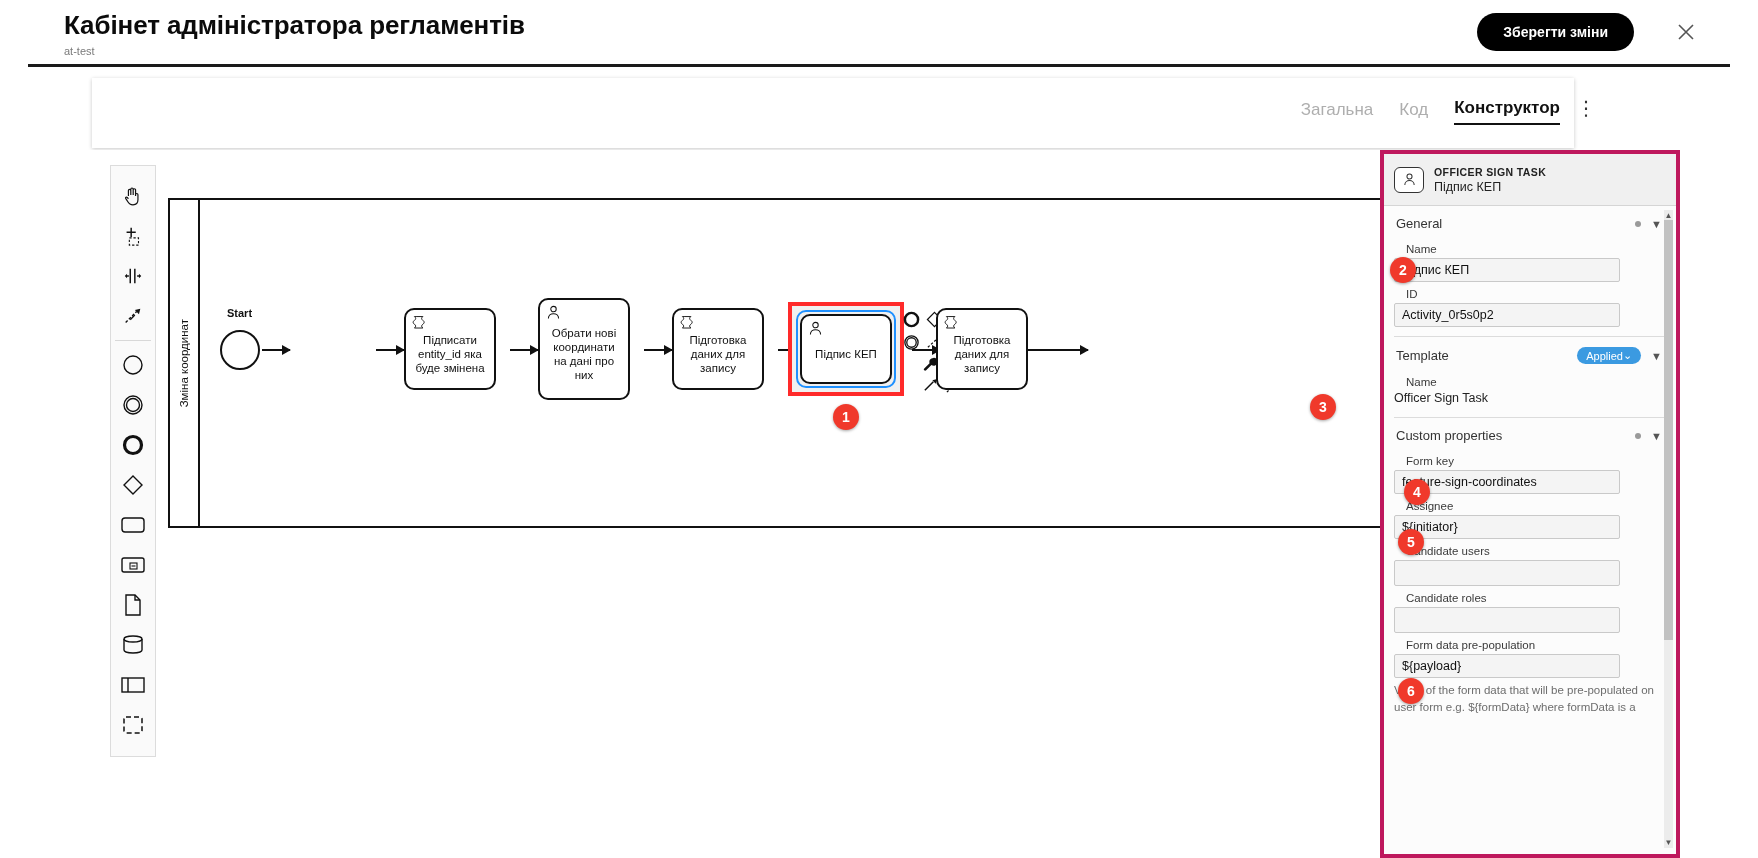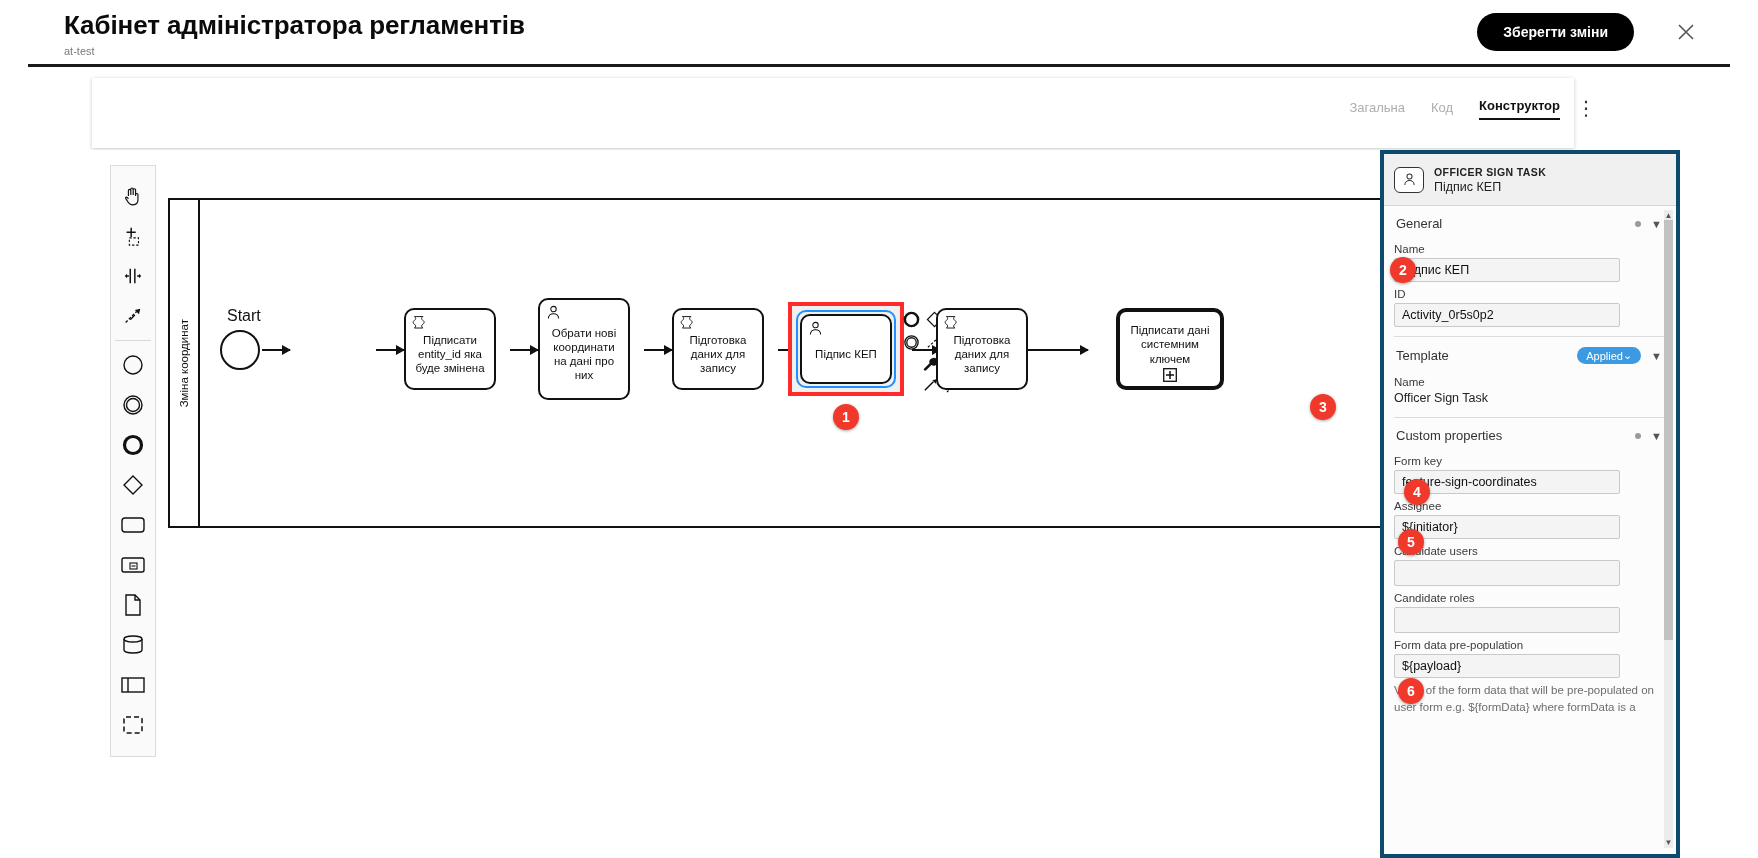--- a/index.html
+++ b/index.html
@@ -44,21 +44,21 @@
   .subheader {
     position: absolute; left: 92px; top: 78px; width: 1482px; height: 70px;
     background: #ffffff;
     box-shadow: 0 1px 4px rgba(0,0,0,0.22);
     display: flex; align-items: center;
   }
   .crumb-wrap { position: absolute; left: 14px; top: 12px; }
   .crumb-small { font-size: 11.5px; color: #6d6d6d; }
   .crumb-big { font-size: 19px; font-weight: bold; color: #0b0b0b; margin-top: 4px; }
   .tabs { position: absolute; right: 14px; top: 20px; display: flex; align-items: flex-end; gap: 26px; }
-  .tab { font-size: 13px; color: #aeaeae; cursor: pointer; padding-bottom: 5px; text-align: right; }
+  .tab { font-size: 17px; color: #aeaeae; cursor: pointer; padding-bottom: 5px; text-align: right; }
   .tab.active { color: #111; font-weight: bold; border-bottom: 2.5px solid #111; }
   .kebab { position: absolute; right: -36px; top: 0px; width: 20px; text-align: center;
            font-size: 20px; color: #333; cursor: pointer; line-height: 20px; letter-spacing:0; }
 
   
   .canvas {
     position: absolute; left: 28px; top: 150px; width: 1702px; height: 708px;
     background: #ffffff; overflow: hidden;
   }
 
@@ -95,21 +95,21 @@
     background: #fff; display: flex; align-items: center; justify-content: center;
     text-align: center; font-size: 11.5px; color: #111; line-height: 1.22;
     padding: 6px 6px 0 6px; cursor: pointer;
   }
   .node .ticon { position: absolute; left: 5px; top: 4px; width: 17px; height: 17px; }
   .node-label { margin-top: 4px; }
   .start-ev {
     position: absolute; width: 40px; height: 40px; border-radius: 50%;
     border: 2.5px solid #111; background: #fff; cursor: pointer;
   }
-  .start-txt { position: absolute; font-size: 16px; color: #111; }
+  .start-txt { position: absolute; font-size: 11px; color: #111; font-weight: bold; }
   .arrow { position: absolute; height: 2px; background: #111; }
   .arrow::after {
     content: ''; position: absolute; right: -1px; top: -4px;
     border-left: 9px solid #111; border-top: 5px solid transparent;
     border-bottom: 5px solid transparent;
   }
   .sel-outer {
     position: absolute; border: 4px solid #ff2a2a; background: #f0f0f0;
   }
   .sel-inner { position: absolute; border: 2.5px solid #1e90ff; }
@@ -125,21 +125,21 @@
   .bpmnio {
     position: absolute; right: 152px; bottom: 20px;
     font-family: "Liberation Sans", sans-serif; font-weight: bold;
     font-size: 17px; color: #222; letter-spacing: -0.6px;
     border-bottom: 3px solid #222; padding-bottom: 1px;
   }
 
   
   .props {
     position: absolute; left: 1380px; top: 150px; width: 300px; height: 708px;
-    border: 4px solid #0c4a6e; background: #fcfcfc; overflow: hidden;
+    border: 4px solid #be185d; background: #fcfcfc; overflow: hidden;
   }
   .props-head {
     height: 52px; background: #f0f0f0; border-bottom: 1px solid #d5d5d5;
     display: flex; align-items: center; padding: 0 10px; gap: 10px;
   }
   .props-head-icon {
     width: 30px; height: 26px; border: 1.6px solid #333; border-radius: 6px;
     display: flex; align-items: center; justify-content: center; background: #fff;
   }
   .props-head-t1 { font-size: 10.5px; font-weight: bold; color: #222; letter-spacing: 0.4px; }
@@ -149,21 +149,21 @@
     overflow: hidden; padding: 0 12px 0 10px;
   }
   .grp-head {
     display: flex; align-items: center; justify-content: space-between;
     padding: 10px 2px 6px 2px; cursor: pointer;
   }
   .grp-title { font-size: 13px; color: #333; }
   .grp-right { display: flex; align-items: center; gap: 10px; }
   .grp-dot { width: 6px; height: 6px; border-radius: 50%; background: #9a9a9a; }
   .chev { color: #555; font-size: 11px; }
-  .fld-label { font-size: 11.5px; color: #3a3a3a; margin: 6px 0 3px 0; }
+  .fld-label { font-size: 11.5px; color: #3a3a3a; margin: 6px 0 3px 12px; }
   .fld-input {
     width: 226px; height: 24px; background: #f4f4f4;
     border: 1px solid #c9c9c9; border-radius: 2px;
     font-size: 12.5px; color: #111; padding: 0 7px;
     font-family: "Liberation Sans", sans-serif;
   }
   .grp-divider { height: 1px; background: #dcdcdc; margin: 9px 0 0 0; }
   .tpl-badge {
     background: #3b9ae1; color: #fff; font-size: 11px;
     padding: 2px 9px; border-radius: 11px; display: flex; align-items: center; gap: 0;
@@ -419,29 +419,20 @@
 
   <div class="node" style="left:908px; top:158px; width:92px; height:82px;">
     <span class="ticon">
       <svg width="17" height="17" viewBox="0 0 20 20">
           <path d="M6 3h8c-2 1.5-2 3 0 4.5s2 3 0 4.5-2 3 0 4.5H4c2-1.5 2-3 0-4.5S2 9 4 7.5 6 4.5 4 3z" fill="none" stroke="#111" stroke-width="1.1"></path>
         </svg>
     </span>
     <span class="node-label">Підготовка даних для запису</span>
   </div>
 
-  <div class="node" style="left:1088px; top:158px; width:108px; height:82px; border-width:4px; flex-direction:column; justify-content:center;">
-    <span class="node-label">Підписати дані системним ключем</span>
-    <span style="margin-top:2px;">
-      <svg width="14" height="14" viewBox="0 0 14 14">
-          <rect x="0.7" y="0.7" width="12.6" height="12.6" fill="none" stroke="#111" stroke-width="1.3"></rect>
-          <path d="M7 3v8M3 7h8" stroke="#111" stroke-width="1.5"></path>
-        </svg>
-    </span>
-  </div>
 
   <div class="bpmnio">BPMN.iO</div>
 </div>
 
 <div class="props">
   <div class="props-head">
     <div class="props-head-icon">
       <svg width="17" height="17" viewBox="0 0 20 20">
           <circle cx="10" cy="6.5" r="3" fill="none" stroke="#333" stroke-width="1.2"></circle>
           <path d="M4.5 16.5c0-3.1 2.5-5.2 5.5-5.2s5.5 2.1 5.5 5.2" fill="none" stroke="#333" stroke-width="1.2"></path>

